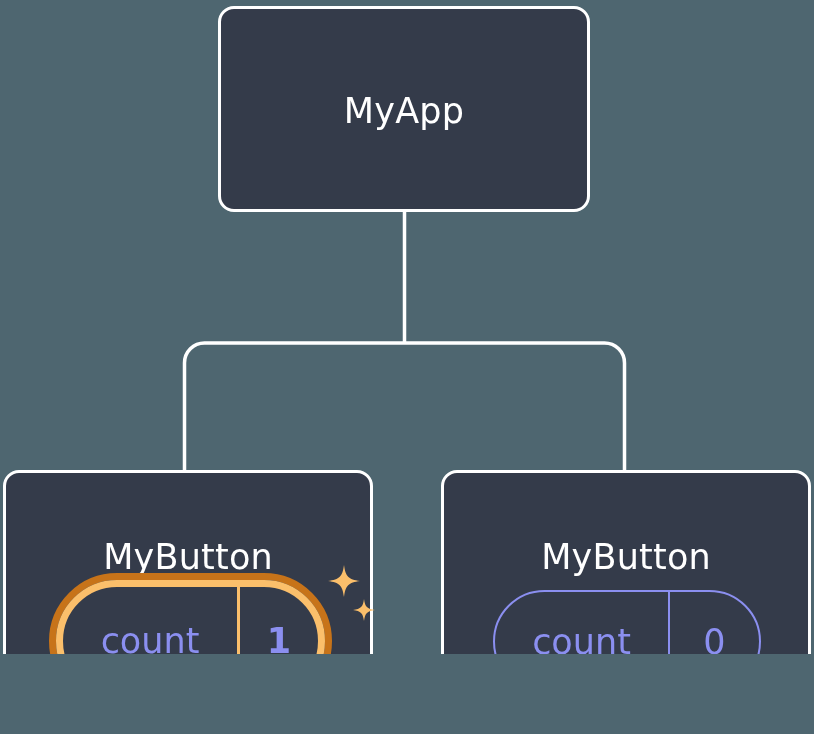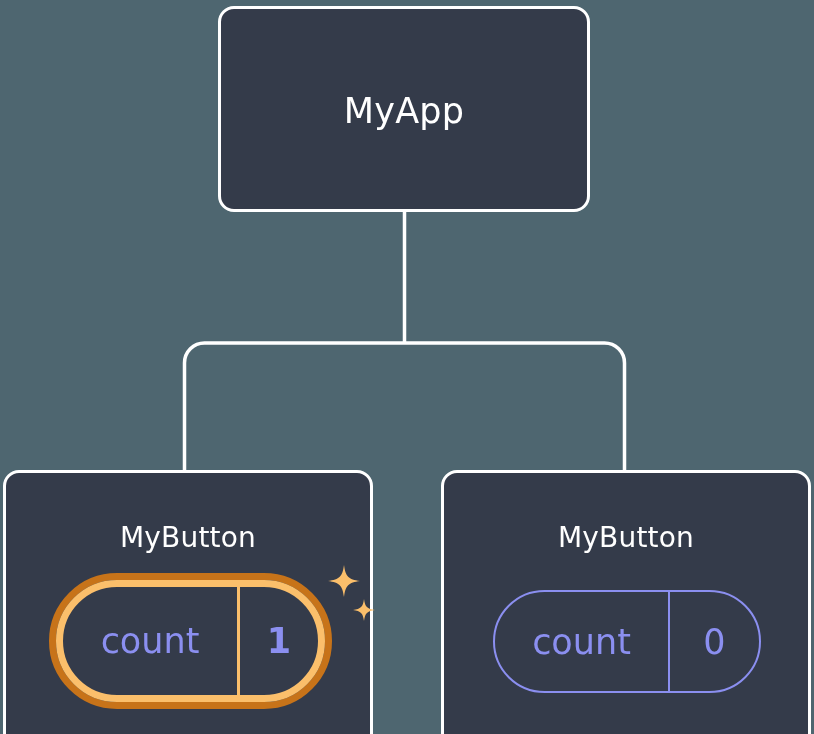--- a/index.html
+++ b/index.html
@@ -3,21 +3,21 @@
 <meta charset="utf-8">
 <style>
   html, body {
     margin: 0;
     padding: 0;
     background: #4e6670;
   }
   #stage {
     position: relative;
     width: 814px;
-    height: 734px;
+    height: 654px;
     background: #4e6670;
     overflow: hidden;
     font-family: "DejaVu Sans", "Liberation Sans", sans-serif;
   }
 
   
   .connectors {
     position: absolute;
     left: 0;
     top: 0;
@@ -62,22 +62,22 @@
     font-weight: 400;
     letter-spacing: 0.2px;
     white-space: nowrap;
   }
   .node-root .node-title {
     top: 82px;
     font-size: 35px;
   }
   .node-child-left .node-title,
   .node-child-right .node-title {
-    top: 48px;
-    font-size: 28px;
+    top: 64px;
+    font-size: 35px;
   }
 
   
   .pill-plain {
     position: absolute;
     left: 49px;
     top: 117px;
     width: 268px;
     height: 103px;
     border: 2px solid #8b8ff0;

